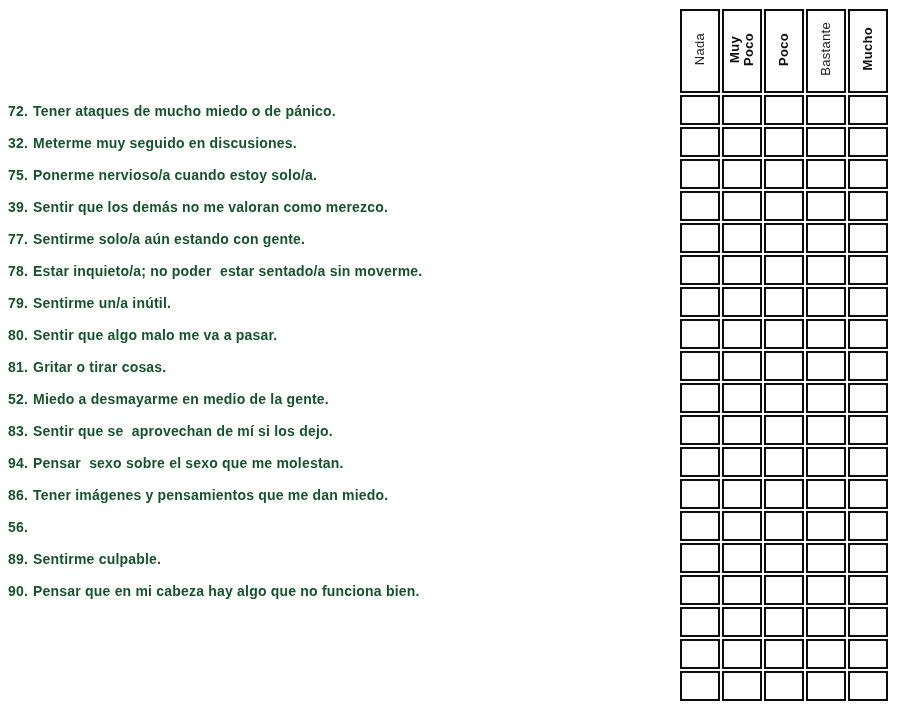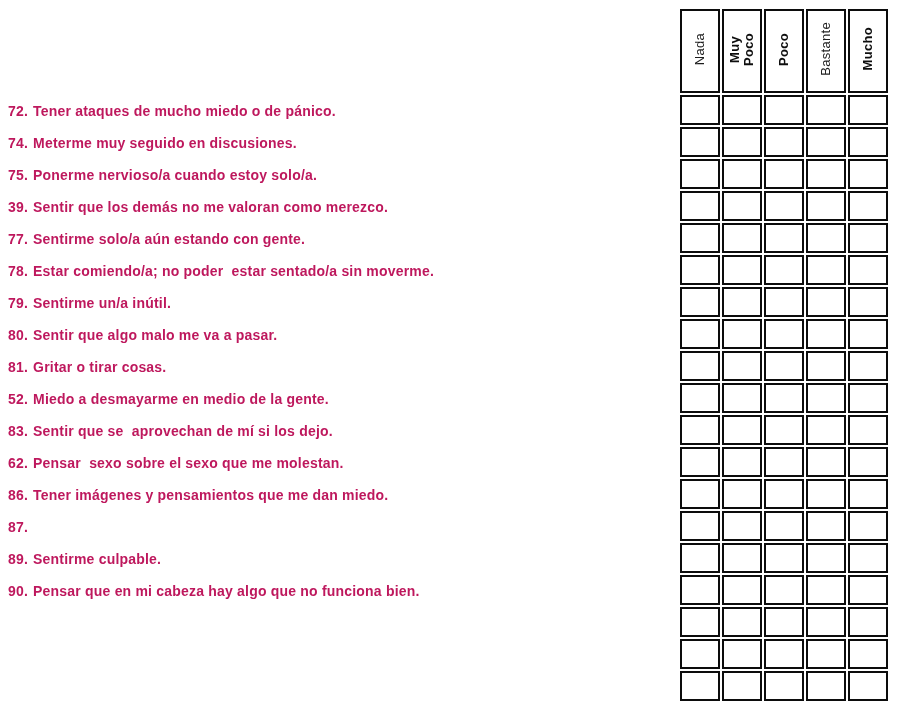--- a/index.html
+++ b/index.html
@@ -24,21 +24,21 @@
     width: 660px;
   }
   .q {
     height: 32px;
     display: flex;
     align-items: center;
     font-size: 14px;
     font-weight: 700;
     letter-spacing: 0.2px;
     white-space: pre-wrap;
-    color: #be185d;
+    color: #14532d;
   }
   .q .qnum { margin-right: 5px; }
   
   table.grid {
     position: absolute;
     left: 678px;
     top: 7px;
     border-collapse: separate;
     border-spacing: 2px;
   }
@@ -69,33 +69,33 @@
     white-space: nowrap;
   }
   .vert.strong { font-weight: 700; color: #0e0e0e; }
 </style>
 </head>
 <body>
 
 <div class="page">
   <div class="questions">
       <div class="q"><span class="qnum">72.</span><span>Tener ataques de mucho miedo o de pánico.</span></div>
-      <div class="q"><span class="qnum">74.</span><span>Meterme muy seguido en discusiones.</span></div>
+      <div class="q"><span class="qnum">32.</span><span>Meterme muy seguido en discusiones.</span></div>
       <div class="q"><span class="qnum">75.</span><span>Ponerme nervioso/a cuando estoy solo/a.</span></div>
       <div class="q"><span class="qnum">39.</span><span>Sentir que los demás no me valoran como merezco.</span></div>
       <div class="q"><span class="qnum">77.</span><span>Sentirme solo/a aún estando con gente.</span></div>
-      <div class="q"><span class="qnum">78.</span><span>Estar comiendo/a; no poder  estar sentado/a sin moverme.</span></div>
+      <div class="q"><span class="qnum">78.</span><span>Estar inquieto/a; no poder  estar sentado/a sin moverme.</span></div>
       <div class="q"><span class="qnum">79.</span><span>Sentirme un/a inútil.</span></div>
       <div class="q"><span class="qnum">80.</span><span>Sentir que algo malo me va a pasar.</span></div>
       <div class="q"><span class="qnum">81.</span><span>Gritar o tirar cosas.</span></div>
       <div class="q"><span class="qnum">52.</span><span>Miedo a desmayarme en medio de la gente.</span></div>
       <div class="q"><span class="qnum">83.</span><span>Sentir que se  aprovechan de mí si los dejo.</span></div>
-      <div class="q"><span class="qnum">62.</span><span>Pensar  sexo sobre el sexo que me molestan.</span></div>
+      <div class="q"><span class="qnum">94.</span><span>Pensar  sexo sobre el sexo que me molestan.</span></div>
       <div class="q"><span class="qnum">86.</span><span>Tener imágenes y pensamientos que me dan miedo.</span></div>
-      <div class="q"><span class="qnum">87.</span></div>
+      <div class="q"><span class="qnum">56.</span></div>
       <div class="q"><span class="qnum">89.</span><span>Sentirme culpable.</span></div>
       <div class="q"><span class="qnum">90.</span><span>Pensar que en mi cabeza hay algo que no funciona bien.</span></div>
     </div>
   <table class="grid">
     <thead>
       <tr>
           <th><span class="vert"><div>Nada</div></span></th>
           <th><span class="vert strong"><div>Muy</div><div>Poco</div></span></th>
           <th><span class="vert strong"><div>Poco</div></span></th>
           <th><span class="vert"><div>Bastante</div></span></th>

